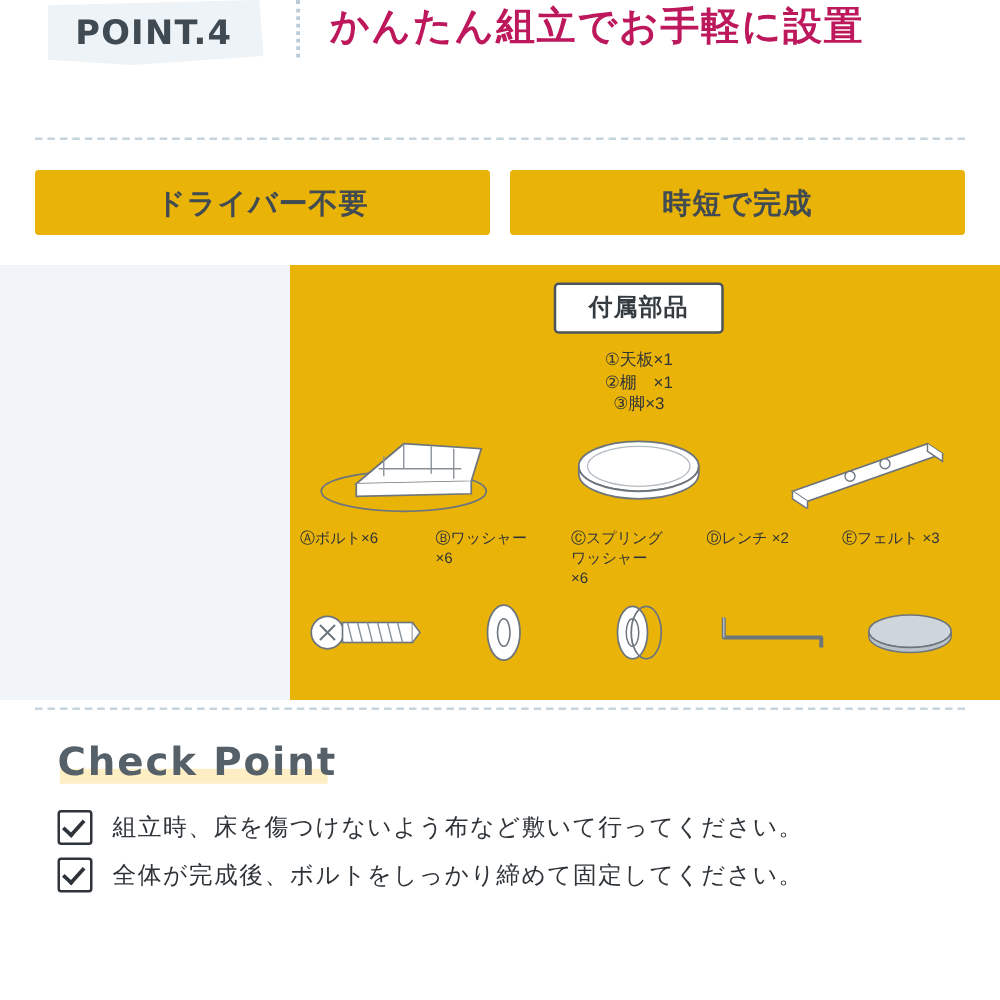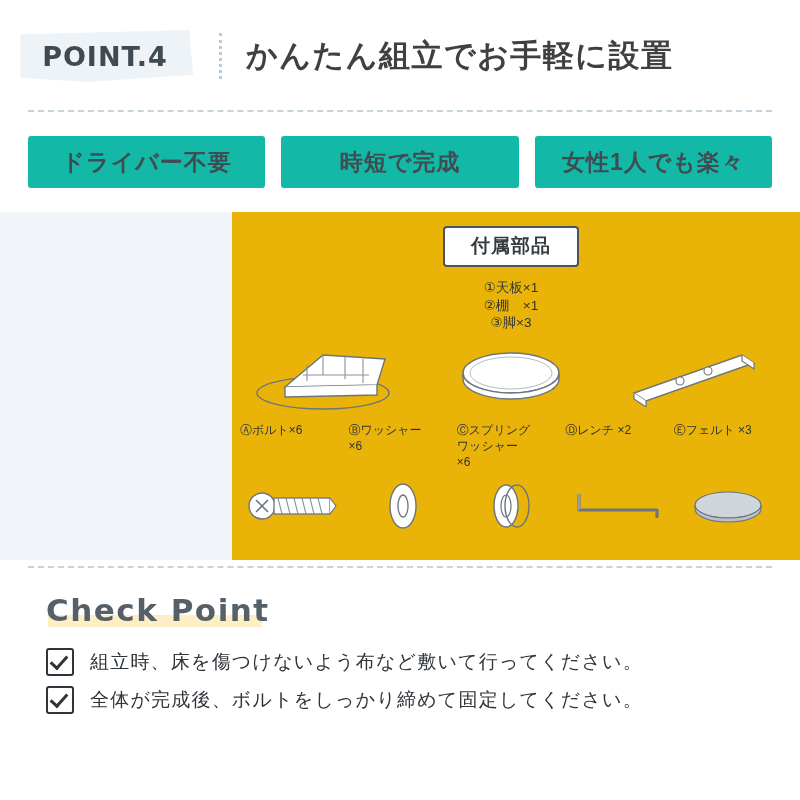--- a/index.html
+++ b/index.html
@@ -10,22 +10,21 @@
     color:#3a3a3a;
     overflow:hidden;
     position:relative;
   }
   .page{width:800px;height:800px;position:relative;background:#fff;}
 
   
   .header{
     height:112px;
     display:flex;
-    align-items:center;
-    padding:0 17px;
+    padding:0 35px;
     box-sizing:border-box;
     position:relative;
   }
   .point-badge{
     position:relative;
     width:176px;
     height:52px;
     display:flex;
     align-items:center;
     justify-content:center;
@@ -49,42 +48,42 @@
   .hdr-divider{
     width:2px;
     height:46px;
     margin:0 22px 0 26px;
     border-left:3px dotted #b9cbd8;
     flex:0 0 auto;
   }
   .hdr-title{
     font-size:31px;
     font-weight:bold;
-    color:#404040;
+    color:#be185d;
     letter-spacing:1.5px;
     white-space:nowrap;
   }
   .dash-line{
     position:absolute;
     left:28px;right:28px;
     bottom:0;
     border-top:2px dashed #c6d4de;
   }
 
   
   .chips{
     height:100px;
     display:flex;
     align-items:center;
     justify-content:space-between;
     padding:0 28px;
     box-sizing:border-box;
   }
   .chip{
-    background:#14b8a6;
+    background:#eab308;
     color:#414b52;
     font-size:23px;
     font-weight:bold;
     letter-spacing:1px;
     border-radius:3px;
     height:52px;
     display:flex;
     align-items:center;
     justify-content:center;
     flex:1 1 0;
@@ -251,21 +250,20 @@
       <div class="label">POINT.4</div>
     </div>
     <div class="hdr-divider"></div>
     <div class="hdr-title">かんたん組立でお手軽に設置</div>
     <div class="dash-line"></div>
   </div>
 
   <div class="chips">
     <div class="chip">ドライバー不要</div>
     <div class="chip">時短で完成</div>
-    <div class="chip">女性1人でも楽々</div>
   </div>
 
   <div class="parts-panel">
 
     <div class="photo-col">
       <div class="photo-bg"></div>
       <svg width="232" height="348" viewBox="0 0 232 348">
 
         <ellipse cx="112" cy="60" rx="94" ry="33" fill="#e4b87e"></ellipse>
         <ellipse cx="112" cy="55" rx="94" ry="33" fill="#f0cb98"></ellipse>

